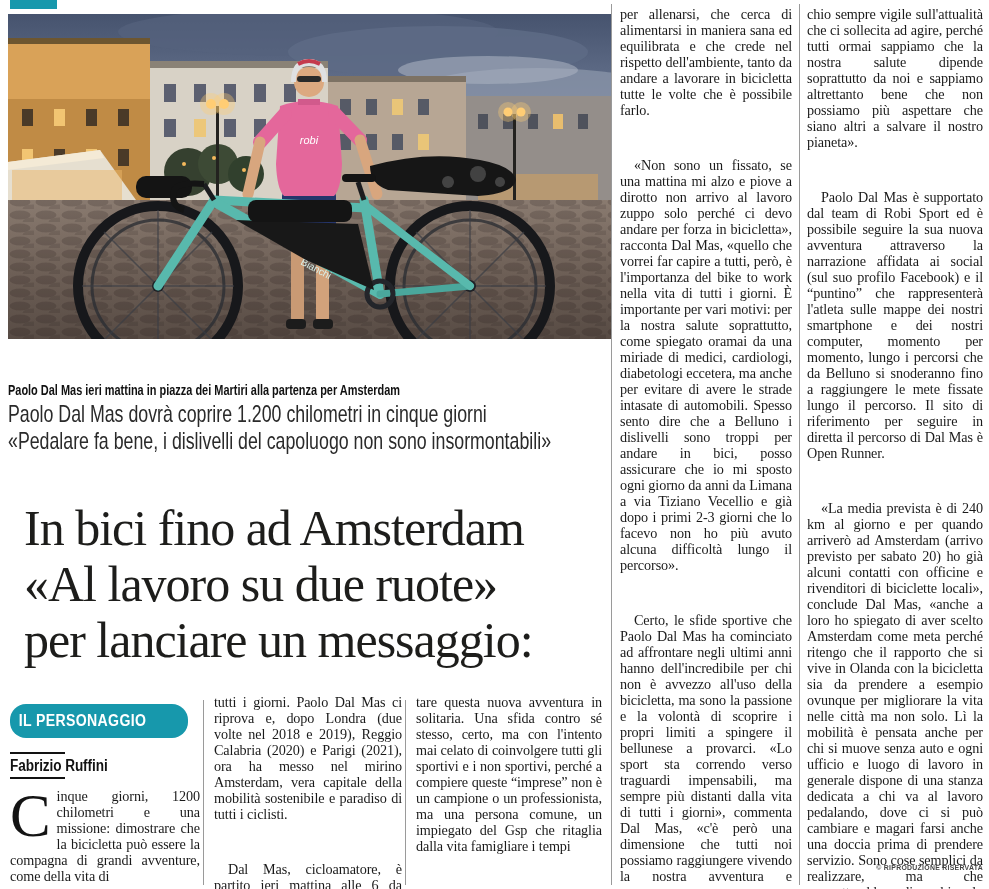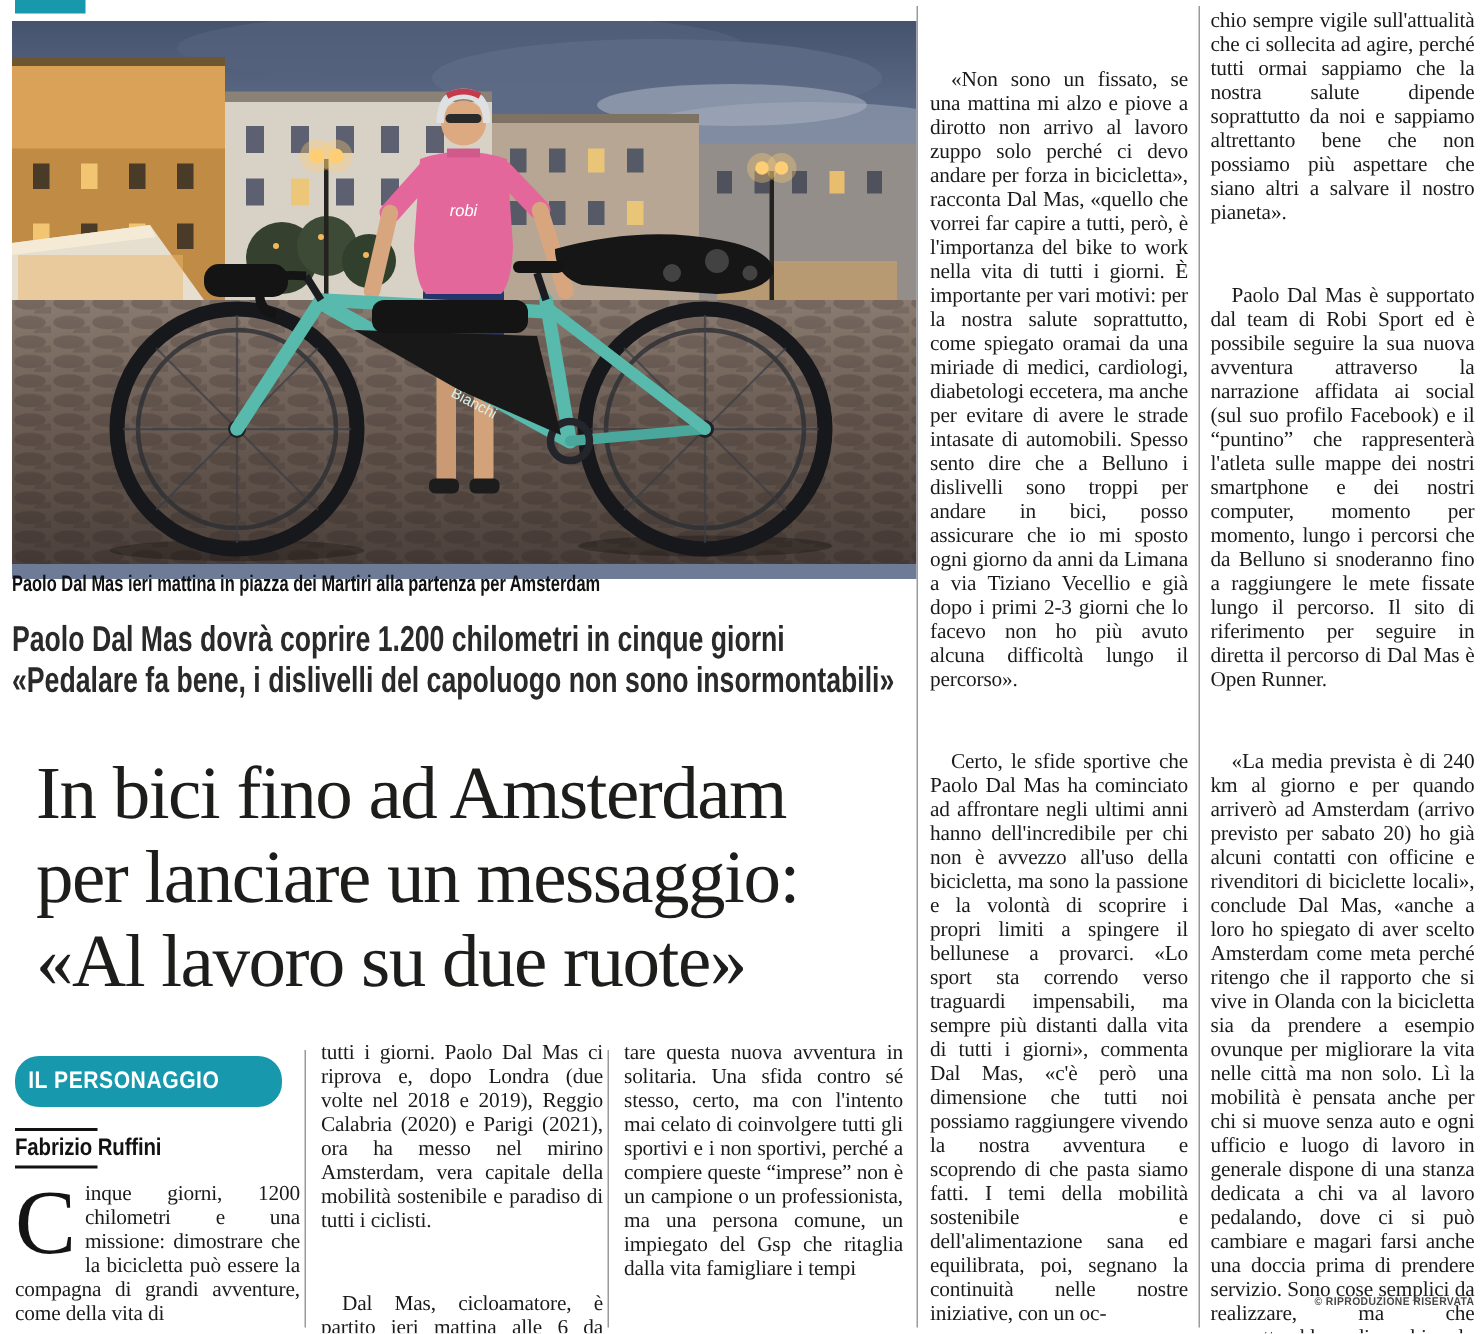--- a/index.html
+++ b/index.html
@@ -1,24 +1,24 @@
 <!DOCTYPE html>
 <html lang="it"><head>
 <meta charset="utf-8">
 <style>
   html,body{margin:0;padding:0;background:#ffffff;}
   .page{position:relative;width:989px;height:889px;background:#fff;overflow:hidden;
         font-family:"Liberation Serif",serif;color:#1a1a1a;}
   .marker{position:absolute;left:10px;top:0;width:47px;height:9px;background:#1798ac;}
-  .photo{position:absolute;left:8px;top:14px;width:603px;height:372px;overflow:hidden;background:#6e7b96;}
+  .photo{position:absolute;left:8px;top:14px;width:603px;height:325px;overflow:hidden;background:#6e7b96;}
   .caption{position:absolute;left:8px;top:381px;width:820px;
            font-family:"Liberation Sans",sans-serif;font-weight:bold;font-size:15px;color:#111;
            transform:scaleX(0.73);transform-origin:left top;white-space:nowrap;letter-spacing:0;}
-  .standfirst{position:absolute;left:8px;top:413px;width:840px;
-              font-family:"Liberation Sans",sans-serif;font-size:24px;color:#2a2a2a;line-height:27px;font-weight:bold;}
+  .standfirst{position:absolute;left:8px;top:400px;width:840px;
+              font-family:"Liberation Sans",sans-serif;font-size:24px;color:#2a2a2a;line-height:27px;}
   .standfirst .sf-line{display:block;transform:scaleX(0.74);transform-origin:left top;white-space:nowrap;}
   .headline{position:absolute;left:24px;top:466px;width:615px;color:#1d1d1b;
             font-size:50px;line-height:56px;letter-spacing:-1px;font-weight:normal;}
   .headline .hl-line{display:block;white-space:nowrap;}
   .vline{position:absolute;width:1px;background:#9a9a9a;}
   .col{position:absolute;font-size:14.2px;line-height:16px;text-align:justify;letter-spacing:-0.1px;
        overflow:hidden;-webkit-hyphens:auto;hyphens:auto;}
   .para{margin:0;text-align:justify;}
   .para.indent{text-indent:14px;margin-top:39px;}
   .col1{left:10px;top:694px;width:190px;height:195px;}
@@ -181,22 +181,22 @@
 
   <div class="caption">Paolo Dal Mas ieri mattina in piazza dei Martiri alla partenza per Amsterdam</div>
 
   <div class="standfirst">
     <span class="sf-line">Paolo Dal Mas dovrà coprire 1.200 chilometri in cinque giorni</span>
     <span class="sf-line">«Pedalare fa bene, i dislivelli del capoluogo non sono insormontabili»</span>
   </div>
 
   <h1 class="headline">
     <span class="hl-line">In bici fino ad Amsterdam</span>
+    <span class="hl-line">«Al lavoro su due ruote»</span>
     <span class="hl-line">per lanciare un messaggio:</span>
-    <span class="hl-line">«Al lavoro su due ruote»</span>
   </h1>
 
   <div class="col col1">
     <div class="banner">
       <span>IL PERSONAGGIO</span>
     </div>
     <div class="byline-rule rule-top"></div>
     <div class="byline">Fabrizio Ruffini</div>
     <div class="byline-rule rule-bottom"></div>
     <p class="para"><span class="dropcap">C</span><span>inque giorni, 1200 chilometri e una missione: dimostrare che la bicicletta può essere la compagna di grandi avventure, come della vita di</span></p>
@@ -211,20 +211,21 @@
 
   <div class="vline" style="left:405px;top:700px;height:185px;"></div>
 
   <div class="col col3">
     <p class="para">tare questa nuova avventura in solitaria. Una sfida contro sé stesso, certo, ma con l'intento mai celato di coinvolgere tutti gli sportivi e i non sportivi, perché a compiere queste “imprese” non è un campione o un professionista, ma una persona comune, un impiegato del Gsp che ritaglia dalla vita famigliare i tempi</p>
   </div>
 
   <div class="vline" style="left:611px;top:4px;height:881px;"></div>
 
   <div class="col col4">
+    <p class="para">per allenarsi, che cerca di alimentarsi in maniera sana ed equilibrata e che crede nel rispetto dell'ambiente, tanto da andare a lavorare in bicicletta tutte le volte che è possibile farlo.</p>
     <p class="para indent">«Non sono un fissato, se una mattina mi alzo e piove a dirotto non arrivo al lavoro zuppo solo perché ci devo andare per forza in bicicletta», racconta Dal Mas, «quello che vorrei far capire a tutti, però, è l'importanza del bike to work nella vita di tutti i giorni. È importante per vari motivi: per la nostra salute soprattutto, come spiegato oramai da una miriade di medici, cardiologi, diabetologi eccetera, ma anche per evitare di avere le strade intasate di automobili. Spesso sento dire che a Belluno i dislivelli sono troppi per andare in bici, posso assicurare che io mi sposto ogni giorno da anni da Limana a via Tiziano Vecellio e già dopo i primi 2-3 giorni che lo facevo non ho più avuto alcuna difficoltà lungo il percorso».</p>
     <p class="para indent">Certo, le sfide sportive che Paolo Dal Mas ha cominciato ad affrontare negli ultimi anni hanno dell'incredibile per chi non è avvezzo all'uso della bicicletta, ma sono la passione e la volontà di scoprire i propri limiti a spingere il bellunese a provarci. «Lo sport sta correndo verso traguardi impensabili, ma sempre più distanti dalla vita di tutti i giorni», commenta Dal Mas, «c'è però una dimensione che tutti noi possiamo raggiungere vivendo la nostra avventura e scoprendo di che pasta siamo fatti. I temi della mobilità sostenibile e dell'alimentazione sana ed equilibrata, poi, segnano la continuità nelle nostre iniziative, con un oc-</p>
   </div>
 
   <div class="vline" style="left:799px;top:4px;height:881px;"></div>
 
   <div class="col col5">
     <p class="para">chio sempre vigile sull'attualità che ci sollecita ad agire, perché tutti ormai sappiamo che la nostra salute dipende soprattutto da noi e sappiamo altrettanto bene che non possiamo più aspettare che siano altri a salvare il nostro pianeta».</p>
     <p class="para indent">Paolo Dal Mas è supportato dal team di Robi Sport ed è possibile seguire la sua nuova avventura attraverso la narrazione affidata ai social (sul suo profilo Facebook) e il “puntino” che rappresenterà l'atleta sulle mappe dei nostri smartphone e dei nostri computer, momento per momento, lungo i percorsi che da Belluno si snoderanno fino a raggiungere le mete fissate lungo il percorso. Il sito di riferimento per seguire in diretta il percorso di Dal Mas è Open Runner.</p>
     <p class="para indent">«La media prevista è di 240 km al giorno e per quando arriverò ad Amsterdam (arrivo previsto per sabato 20) ho già alcuni contatti con officine e rivenditori di biciclette locali», conclude Dal Mas, «anche a loro ho spiegato di aver scelto Amsterdam come meta perché ritengo che il rapporto che si vive in Olanda con la bicicletta sia da prendere a esempio ovunque per migliorare la vita nelle città ma non solo. Lì la mobilità è pensata anche per chi si muove senza auto e ogni ufficio e luogo di lavoro in generale dispone di una stanza dedicata a chi va al lavoro pedalando, dove ci si può cambiare e magari farsi anche una doccia prima di prendere servizio. Sono cose semplici da realizzare, ma che permetterebbero di cambiare lo stile di vita dell'intera comunità». —</p>

